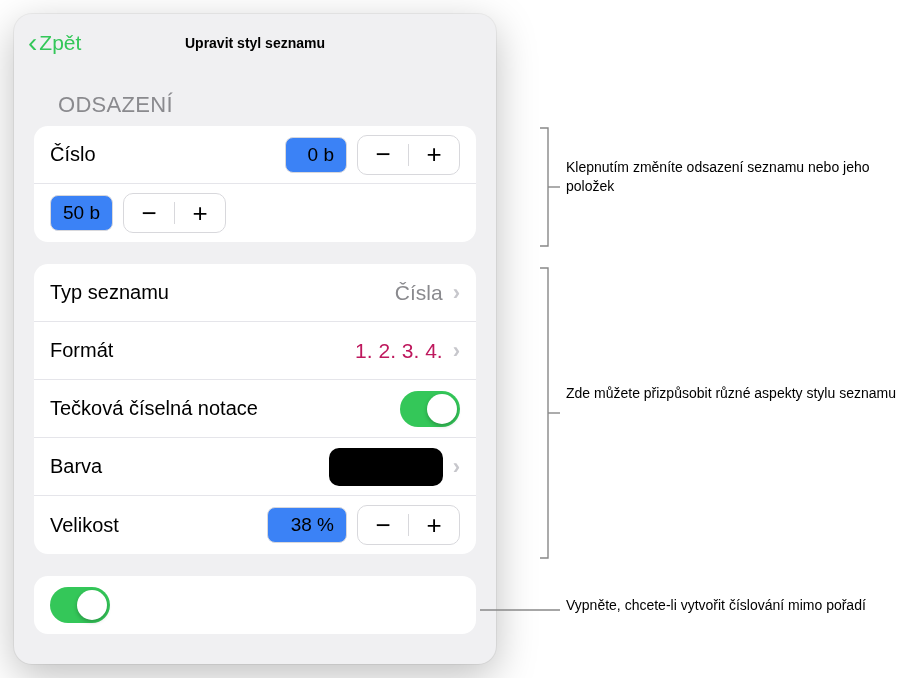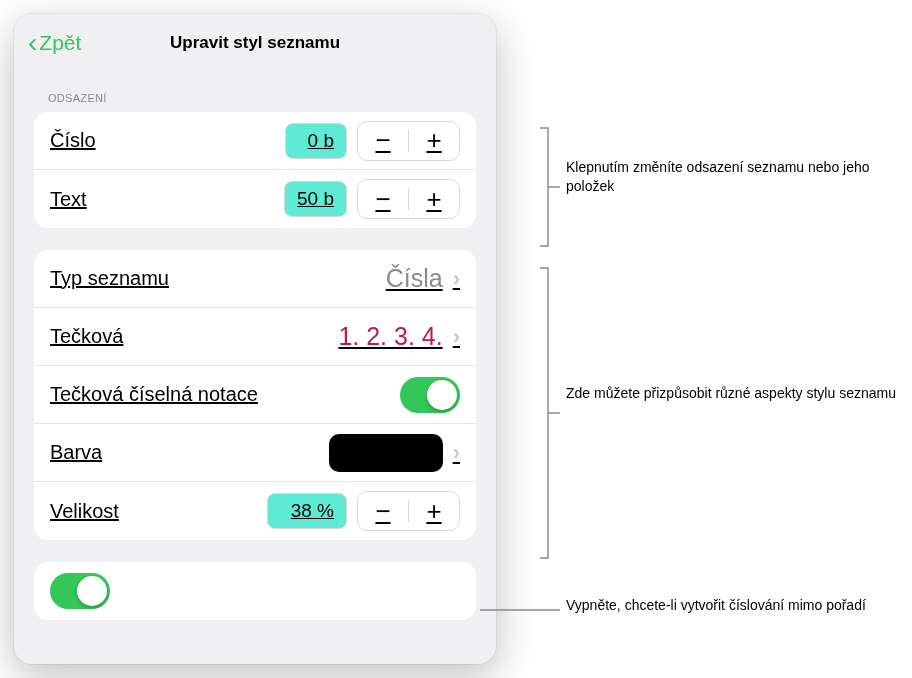--- a/index.html
+++ b/index.html
@@ -51,53 +51,52 @@
     font-size: 21px;
     cursor: pointer;
   }
   .back-chevron {
     font-size: 28px;
     font-weight: 500;
     margin-right: 2px;
     line-height: 1;
   }
   .title {
-    font-size: 17px;
+    font-size: 14px;
     font-weight: 600;
     color: #000;
   }
   .section-label {
-    font-size: 11px;
+    font-size: 22px;
     color: #8a8a8e;
     text-transform: uppercase;
-    padding: 20px 34px 8px 34px;
+    padding: 20px 34px 8px 44px;
     letter-spacing: 0.3px;
   }
   .group {
     background: #fff;
     border-radius: 14px;
     margin: 0 20px 22px 20px;
     overflow: hidden;
   }
   .row {
     display: flex;
     align-items: center;
     min-height: 58px;
     padding: 8px 16px;
     border-bottom: 1px solid #e5e5ea;
-    text-decoration: underline;
   }
   .row:last-child { border-bottom: none; }
   .row-label {
     flex: 1;
     font-size: 20px;
     color: #000;
   }
   .value-box {
-    background: #5eead4;
+    background: #3b82f6;
     border: 1px solid #d8d8dc;
     border-radius: 8px;
     padding: 6px 12px;
     font-size: 19px;
     color: #000;
     min-width: 62px;
     text-align: right;
     margin-right: 10px;
   }
   .stepper {
@@ -120,21 +119,21 @@
     cursor: pointer;
     user-select: none;
     font-weight: 400;
   }
   .stepper-sep {
     width: 1px;
     height: 22px;
     background: #d8d8dc;
   }
   .detail-value {
-    font-size: 25px;
+    font-size: 21px;
     color: #8a8a8e;
     margin-right: 10px;
   }
   .chevron {
     color: #c7c7cc;
     font-size: 22px;
     font-weight: 600;
   }
   .toggle {
     width: 60px;
@@ -208,38 +207,37 @@
     <div class="row">
       <div class="row-label">Číslo</div>
       <div class="value-box">0 b</div>
       <div class="stepper">
         <div class="stepper-btn">−</div>
         <div class="stepper-sep"></div>
         <div class="stepper-btn">+</div>
       </div>
     </div>
     <div class="row">
-      <div class="row-label">Text</div>
       <div class="value-box">50 b</div>
       <div class="stepper">
         <div class="stepper-btn">−</div>
         <div class="stepper-sep"></div>
         <div class="stepper-btn">+</div>
       </div>
     </div>
   </div>
 
   <div class="group">
     <div class="row">
       <div class="row-label">Typ seznamu</div>
       <div class="detail-value">Čísla</div>
       <div class="chevron">›</div>
     </div>
     <div class="row">
-      <div class="row-label">Tečková</div>
+      <div class="row-label">Formát</div>
       <div class="detail-value" style="color:#be185d">1. 2. 3. 4.</div>
       <div class="chevron">›</div>
     </div>
     <div class="row">
       <div class="row-label">Tečková číselná notace</div>
       <div class="toggle"></div>
     </div>
     <div class="row">
       <div class="row-label">Barva</div>
       <div class="color-swatch"></div>

